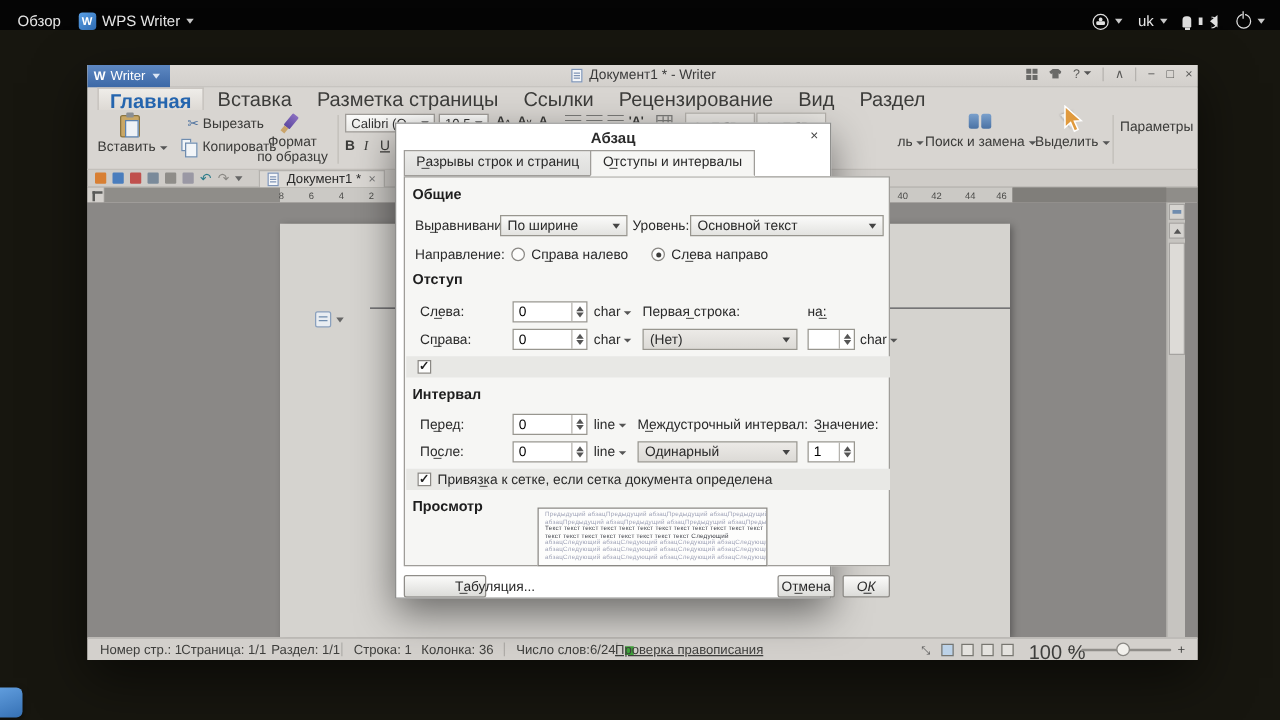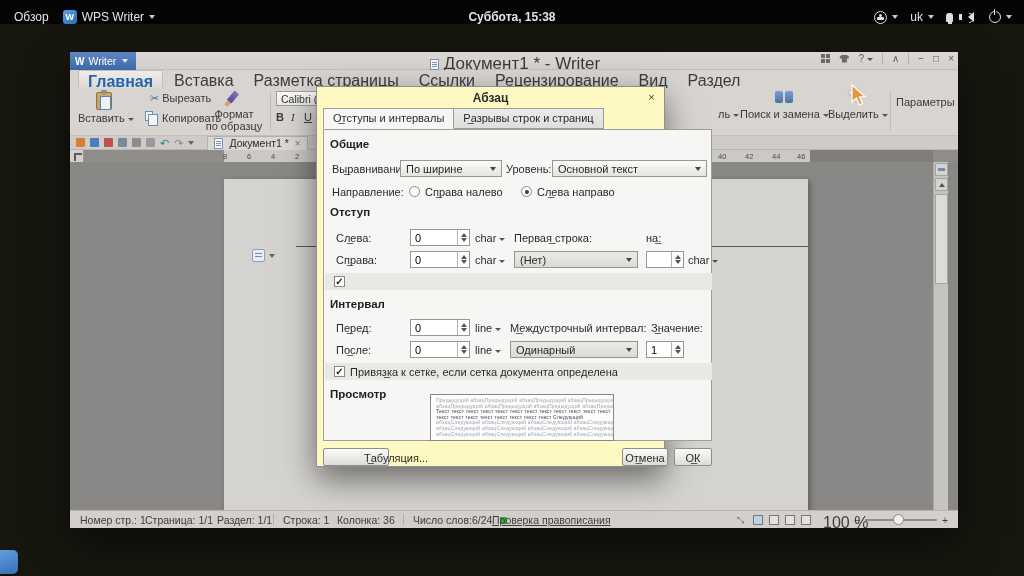--- a/index.html
+++ b/index.html
@@ -46,21 +46,21 @@
   
   .window { position:absolute; left:70px; top:52px; width:888px; height:476px; background:#d8d5d1;
     box-shadow:0 14px 40px rgba(0,0,0,.55); z-index:10; font-size:11px; color:#333; }
 
   .titlebar { position:absolute; left:0; top:0; width:100%; height:18px; background:linear-gradient(#dcd9d5,#d3d0cc);
     border-bottom:1px solid #c2bfbb; }
   .corner-tab { position:absolute; left:0; top:0; height:18px; width:66px; background:linear-gradient(#5e88c2,#3c68a6);
     color:#fff; font-size:10.5px; display:flex; align-items:center; gap:4px; padding:0 5px; }
   .corner-tab .wlogo { font-weight:bold; font-size:10px; }
   .corner-tab .caret { border-top-color:#dce6f4; margin-left:2px; }
-  .win-title { position:absolute; left:280px; width:330px; top:2px; text-align:center; font-size:17px; color:#3a3a3a;
+  .win-title { position:absolute; left:280px; width:330px; top:2px; text-align:center; font-size:11px; color:#3a3a3a;
     display:flex; align-items:center; justify-content:center; gap:5px; }
   .doc-glyph { width:9px; height:11px; background:#f4f6f9; border:1px solid #7f94b5; position:relative; }
   .doc-glyph:after { content:""; position:absolute; left:1px; top:2px; width:5px; height:1px; background:#7f94b5;
     box-shadow:0 2px 0 #7f94b5, 0 4px 0 #7f94b5; }
   .win-ctrls { position:absolute; right:4px; top:1px; display:flex; align-items:center; gap:9px; color:#5a5a58; font-size:10px; }
   .win-ctrls .sep { width:1px; height:11px; background:#b5b2ae; }
   .wc-grid { width:9px; height:9px; background:
     linear-gradient(#6a6a68,#6a6a68) 0 0/4px 4px no-repeat,
     linear-gradient(#6a6a68,#6a6a68) 5px 0/4px 4px no-repeat,
     linear-gradient(#6a6a68,#6a6a68) 0 5px/4px 4px no-repeat,
@@ -143,21 +143,21 @@
   .statusbar { position:absolute; left:0; bottom:0; width:100%; height:18px; background:#d3d0cc;
     border-top:1px solid #b8b5b1; font-size:10.5px; color:#3e3e3c; }
   .st { position:absolute; top:3px; white-space:nowrap; }
   .st-sep { position:absolute; top:3px; width:1px; height:11px; background:#b0ada9; }
   .spell-dot { position:absolute; width:7px; height:7px; top:6px; background:#3fa23a; }
   .view-ic { position:absolute; top:4px; width:10px; height:10px; border:1px solid #77756f; background:#e4e2de; }
   .zoom-track { position:absolute; top:8px; width:72px; height:2px; background:#8f8d89; border-radius:1px; }
   .zoom-knob { position:absolute; top:3px; width:11px; height:11px; border-radius:50%; background:#f2f0ec; border:1px solid #8a8884; }
 
   
-  .dialog { position:absolute; left:316px; top:86px; width:349px; height:381px; background:#fef9c3;
+  .dialog { position:absolute; left:316px; top:98px; width:349px; height:381px; background:#ffffff;
     border:1px solid #8f8f8d; box-shadow:0 12px 30px rgba(0,0,0,.5); z-index:20; font-size:11px; color:#2a2a2a; }
   .dlg-title { position:absolute; left:0; top:0; width:100%; height:20px; text-align:center; font-weight:bold;
     font-size:12px; padding-top:4px; }
   .dlg-close { position:absolute; right:5px; top:3px; width:15px; height:15px; text-align:center; line-height:13px;
     font-size:11px; color:#444; border:1px solid transparent; border-radius:2px; }
   .dlg-tabs { position:absolute; left:6px; top:21px; display:flex; }
   .dlg-tab { padding:3px 9px 4px; border:1px solid #9f9d99; background:linear-gradient(#ebebe9,#dededc);
     margin-right:-1px; font-size:11px; }
   .dlg-tab.active { background:#f6f6f4; border-bottom:1px solid #f6f6f4; position:relative; z-index:2; }
   .dlg-panel { position:absolute; left:6px; top:42px; width:389px; height:312px; background:#f6f6f4; border:1px solid #9f9d99; }
@@ -201,21 +201,20 @@
   <div class="tb-left">
     <span class="tb-item">
         <span>Обзор</span>
       </span>
     <span class="tb-item">
       <span class="wps-logo">W</span>
       <span>WPS Writer</span>
       <span class="caret"></span>
     </span>
   </div>
-  <div class="tb-clock">Суббота, 15:38</div>
   <div class="tb-right">
     <span class="tb-item">
       <span class="icon-a11y"></span>
       <span class="caret"></span>
     </span>
     <span class="tb-item">
       <span>uk</span>
       <span class="caret"></span>
     </span>
     <span class="tb-item">
@@ -374,22 +373,22 @@
     <span class="zoom-knob" style="left:823px;"></span>
     <span class="st" style="left:872px;">+</span>
   </div>
 </div>
 
 <div class="dialog">
   <div class="dlg-title">Абзац</div>
   <div class="dlg-close">×</div>
 
   <div class="dlg-tabs">
+    <span class="dlg-tab">Р̲азрывы строк и страниц</span>
     <span class="dlg-tab active">О̲тступы и интервалы</span>
-    <span class="dlg-tab">Р̲азрывы строк и страниц</span>
   </div>
 
   <div class="dlg-panel">
     <span class="hd" style="left:6px; top:8px;">Общие</span>
 
     <span class="lbl" style="left:8px; top:33px;">Вы̲равнивание:</span>
     <span class="combo" style="left:76px; top:30px; width:102px;"><span>По ширине</span></span>
     <span class="lbl" style="left:182px; top:33px;">Уровень:</span>
     <span class="combo" style="left:228px; top:30px; width:155px;"><span>Основной текст</span></span>
 
@@ -460,18 +459,18 @@
       <div class="pv dark">Текст текст текст текст текст текст текст текст текст текст текст текст</div>
       <div class="pv dark">текст текст текст текст текст текст текст текст Следующий</div>
       <div class="pv">абзацСледующий абзацСледующий абзацСледующий абзацСледующий</div>
       <div class="pv">абзацСледующий абзацСледующий абзацСледующий абзацСледующий</div>
       <div class="pv">абзацСледующий абзацСледующий абзацСледующий абзацСледующий</div>
     </div>
   </div>
 
   <div class="dlg-btn" style="left:6px; top:361px; width:66px;padding-left:40px;">Т̲абуляция...</div>
   <div class="dlg-btn" style="left:305px; top:361px; width:46px;">От̲мена</div>
-  <div class="dlg-btn" style="left:357px; top:361px; width:38px;">О̲К</div>
+  <div class="dlg-btn" style="left:357px; top:361px; width:38px;font-style:italic;">О̲К</div>
 </div>
 
 <svg class="cursor" width="18" height="24" viewBox="0 0 18 24">
   <path d="M2,1 L2,18 L6.5,14 L9.5,21 L12.5,19.5 L9.5,13 L15,12.5 Z" fill="#e09a3e" stroke="#fff" stroke-width="1.2"></path>
 </svg>
 
 </body></html>

